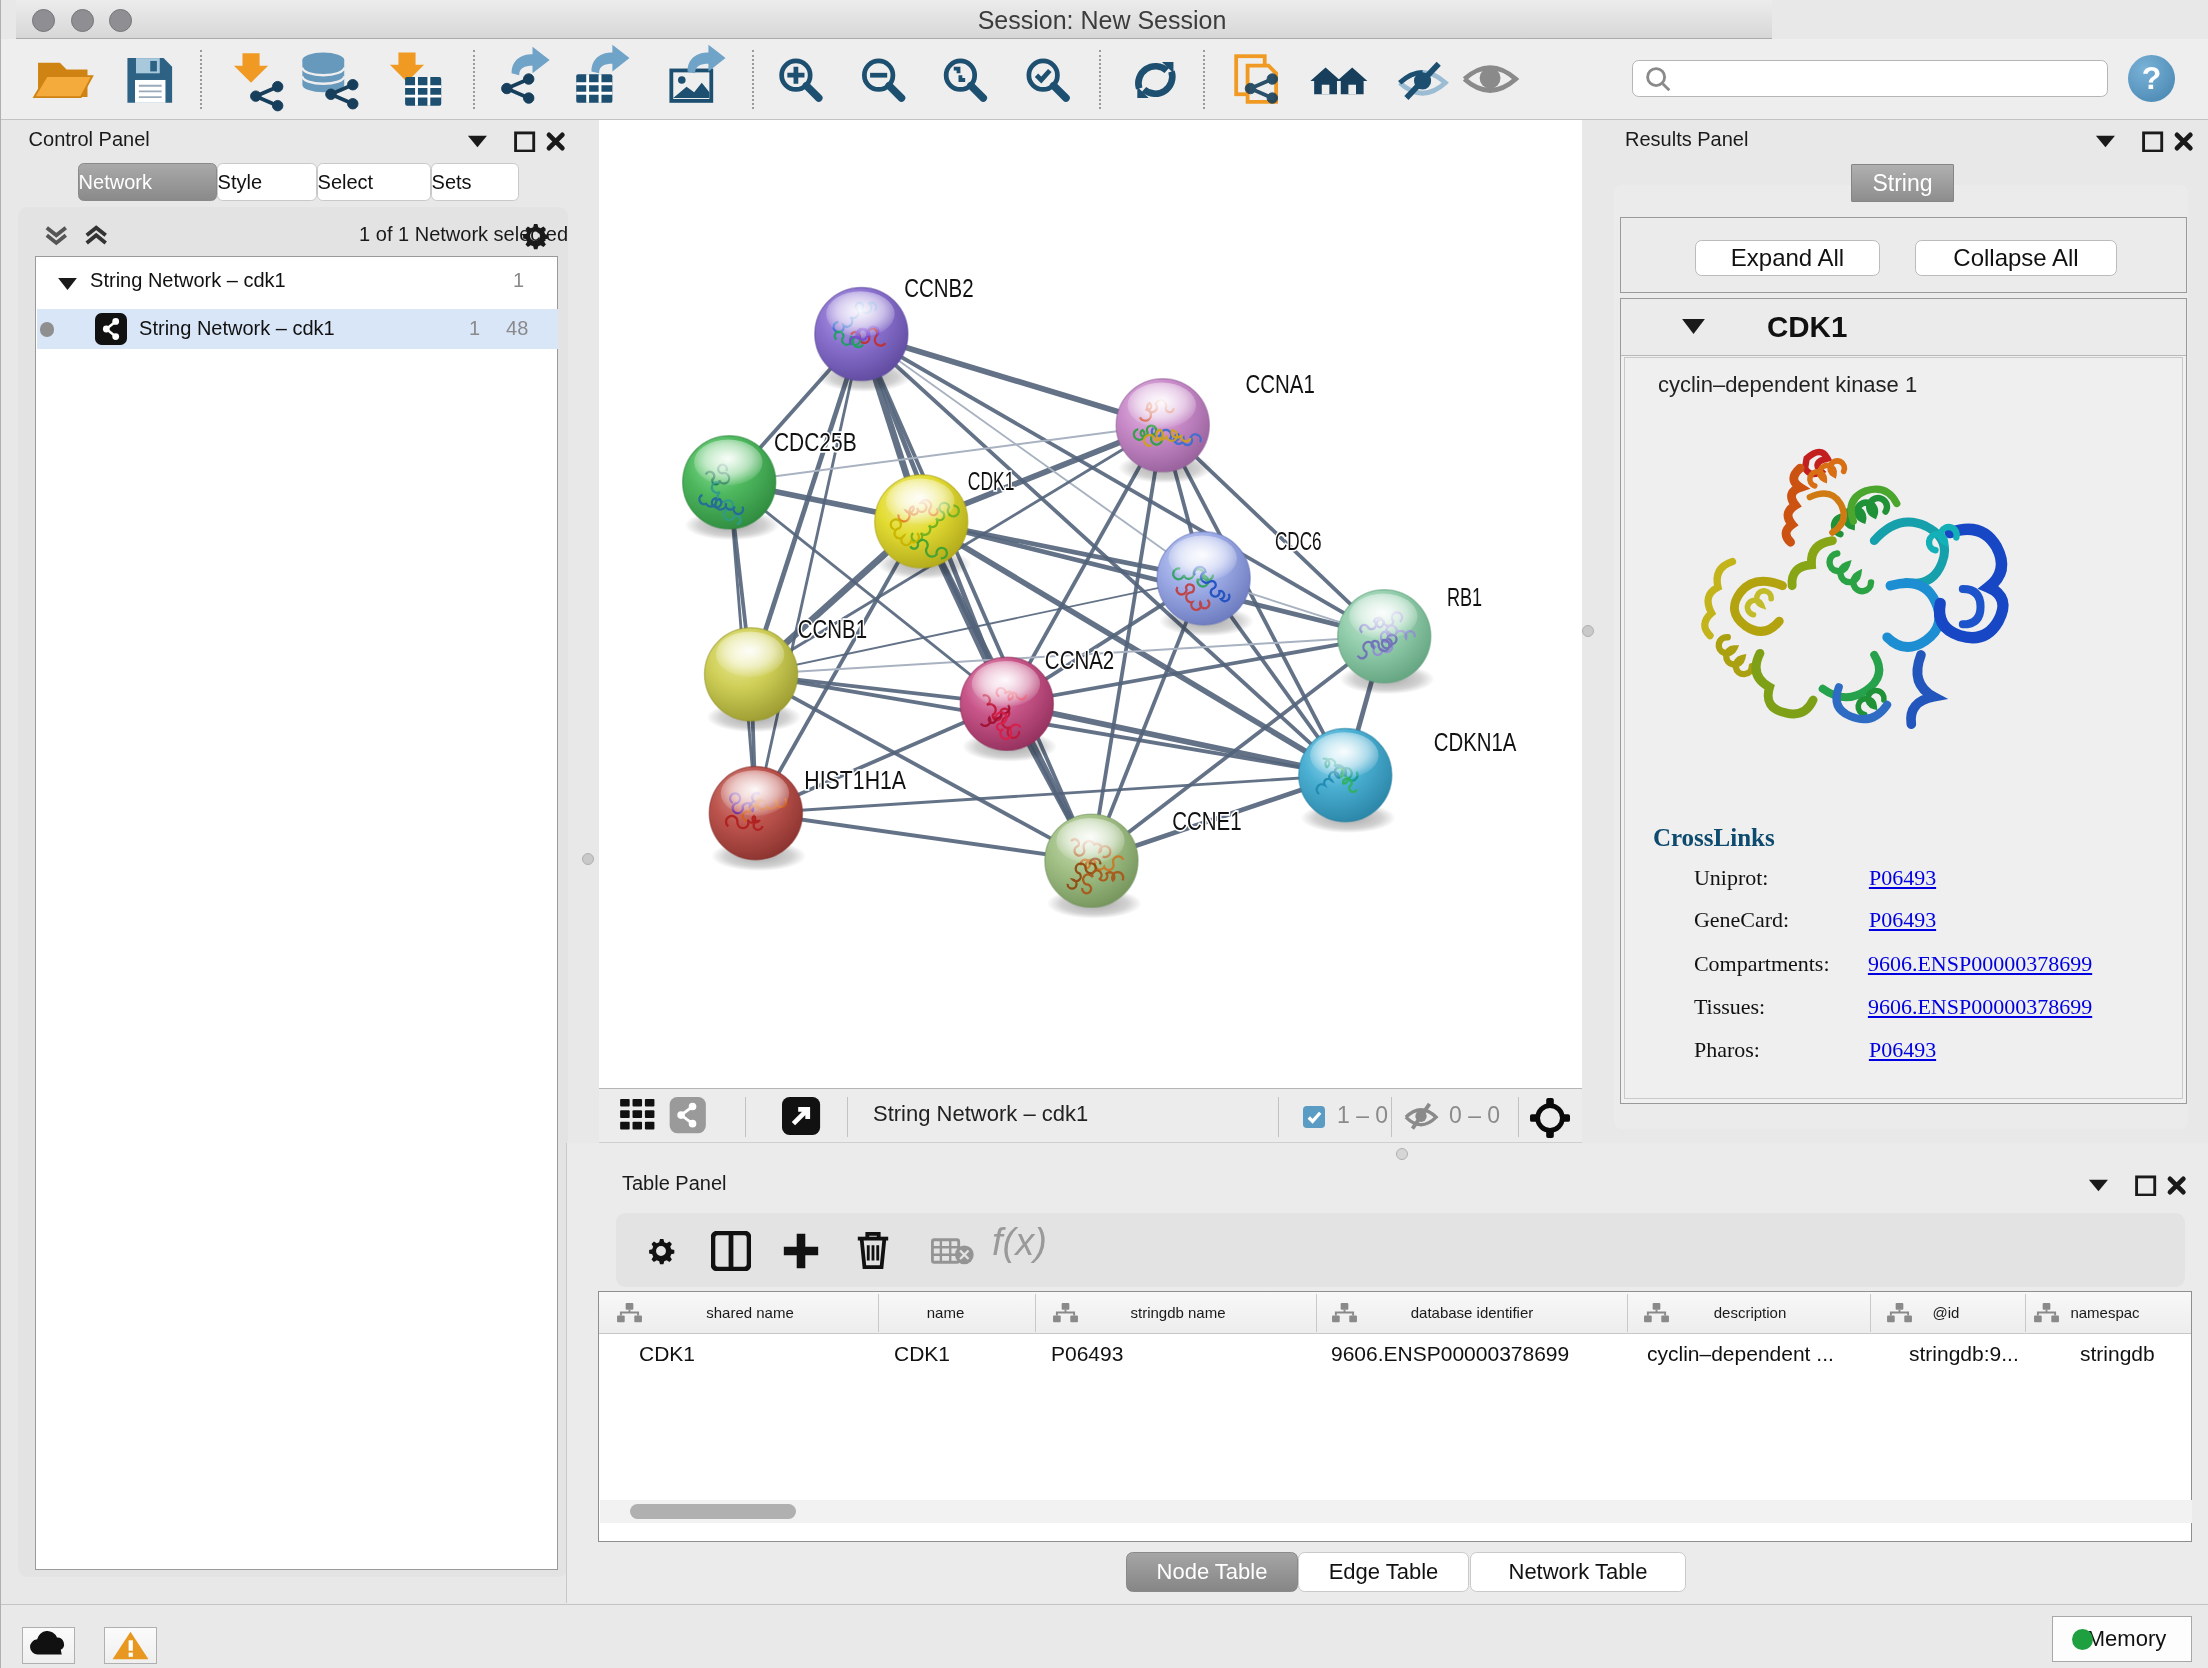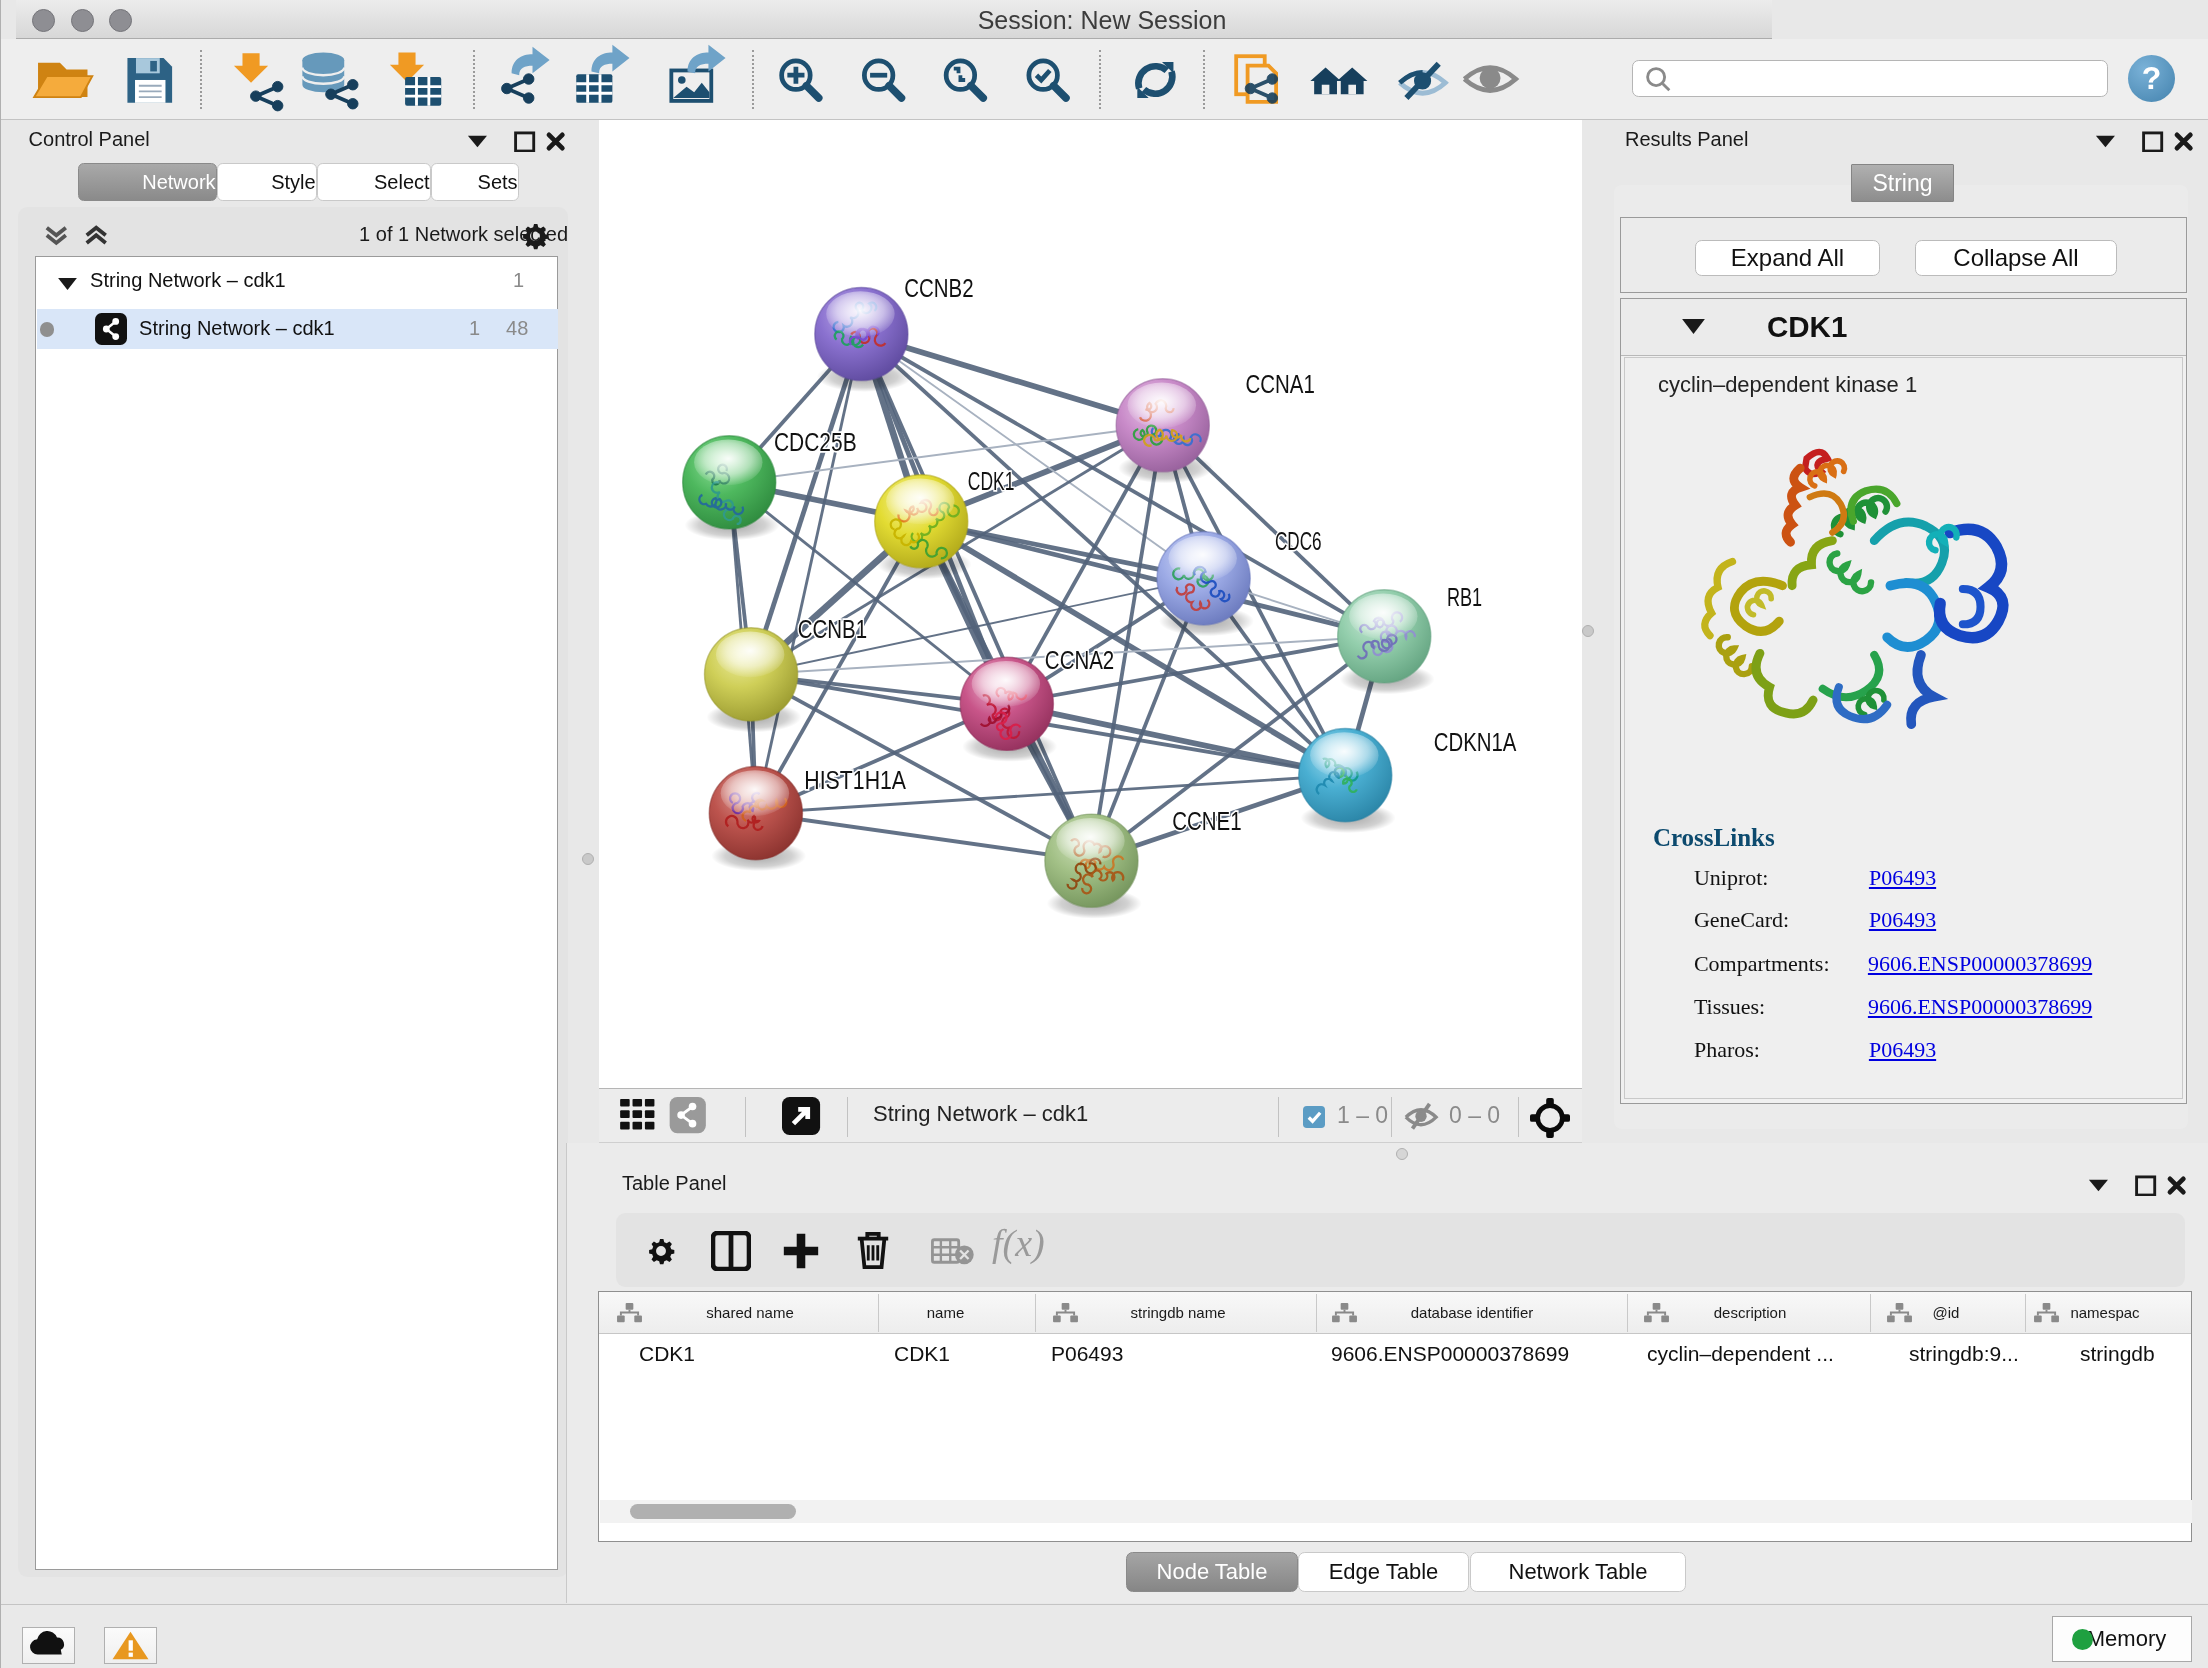--- a/index.html
+++ b/index.html
@@ -8,21 +8,21 @@
 #titlebar{left:16px;top:0;width:1756px;height:39px;background:linear-gradient(#ececec,#d7d7d7);border-bottom:1px solid #ababab}
 .tl{position:absolute;top:8.6px;width:23px;height:23px;border-radius:50%;background:#8e8e93;border:1px solid #75757a}
 #title{position:absolute;top:5.7px;left:34px;width:2104px;text-align:center;font-size:25px;color:#3c3c3c}
 #toolbar{left:0;top:39px;width:2208px;height:81px;background:#eeeeee;border-bottom:1px solid #c3c3c3}
 .vsep{position:absolute;top:10.5px;height:59px;width:0;border-left:2.9px dotted #9a9a9a}
 #search{position:absolute;left:1632px;top:21px;width:476px;height:37px;background:#fff;border:1.9px solid #b5b5b5;border-radius:6.7px}
 #helpbtn{position:absolute;left:2128px;top:16px;width:47px;height:47px;border-radius:50%;background:radial-gradient(circle at 35% 30%,#7ab2d8,#4382ad);color:#fff;font-size:32px;font-weight:bold;text-align:center;line-height:46px}
 
 #cpanel{left:7.6px;top:120px;width:561px;height:1456px;background:#e8e8e8}
 .phead{font-size:20px;color:#1a1a1a}
-.tab{position:absolute;height:38px;border:1px solid #c9c9c9;background:#fff;border-radius:5.7px;text-align:right;font-size:20px;color:#111;line-height:36px}
+.tab{position:absolute;height:38px;border:1px solid #c9c9c9;background:#fff;border-radius:5.7px;text-align:left;font-size:20px;color:#111;line-height:36px}
 .tabsel{background:linear-gradient(#a9a9a9,#8a8a8a);color:#fff;border-color:#8a8a8a}
 #cpbox{position:absolute;left:10.5px;top:87px;width:550px;height:1370px;background:#e3e3e3;border-radius:9.5px}
 #cplist{position:absolute;left:17px;top:49px;width:523px;height:1314px;background:#fff;border:1px solid #9a9a9a}
 #netrow2{position:absolute;left:1px;top:52px;width:521px;height:40px;background:#d9e6f8}
 
 #canvas{left:599px;top:120px;width:983px;height:968px;background:#fff}
 #viewstatus{left:599px;top:1088px;width:983px;height:55px;background:#ececec;border-top:1px solid #b5b5b5;border-bottom:1px solid #cfcfcf}
 
 #rpanel{left:1582px;top:120px;width:627px;height:1023px;background:#e8e8e8}
 #rbox{position:absolute;left:32px;top:65px;width:574px;height:944px;background:#ebebeb;border-radius:7.6px}
@@ -560,21 +560,21 @@
         <path d="M15 17 v16 M20 17 v16 M25 17 v16" stroke="#111" stroke-width="3"></path>
       </svg>
     <svg class="abs" style="left:314px;top:23px" width="48" height="30" viewBox="0 0 50 32">
         <g opacity="0.55">
           <rect x="2" y="4" width="28" height="24" rx="2" fill="none" stroke="#555" stroke-width="3"></rect>
           <path d="M2 12 h28 M2 20 h28 M11 4 v24 M21 4 v24" stroke="#555" stroke-width="2.5"></path>
           <circle cx="36" cy="20" r="10" fill="#555"></circle>
           <path d="M31.5 15.5 l9 9 M40.5 15.5 l-9 9" stroke="#e3e3e3" stroke-width="2.5"></path>
         </g>
       </svg>
-    <div style="position:absolute;left:376px;top:7.6px;font-size:38px;font-style:italic;color:#9a9a9a;font-family:Liberation Serif, serif">f(x)</div>
+    <div style="position:absolute;left:376px;top:7.6px;font-size:38px;font-style:italic;color:#9a9a9a;font-family:Liberation Sans, sans-serif">f(x)</div>
   </div>
   <div id="ttable">
     <div id="thead">
       <svg class="abs" style="left:17px;top:9.5px" width="27" height="23" viewBox="0 0 28 24">
           <g fill="#8a8a8a">
             <rect x="10" y="1" width="8" height="7" rx="1"></rect>
             <rect x="1" y="14" width="8" height="7" rx="1"></rect>
             <rect x="19" y="14" width="8" height="7" rx="1"></rect>
             <path d="M14 8 v4 M5 14 v-3 h18 v3" stroke="#8a8a8a" stroke-width="2" fill="none"></path>
           </g>

